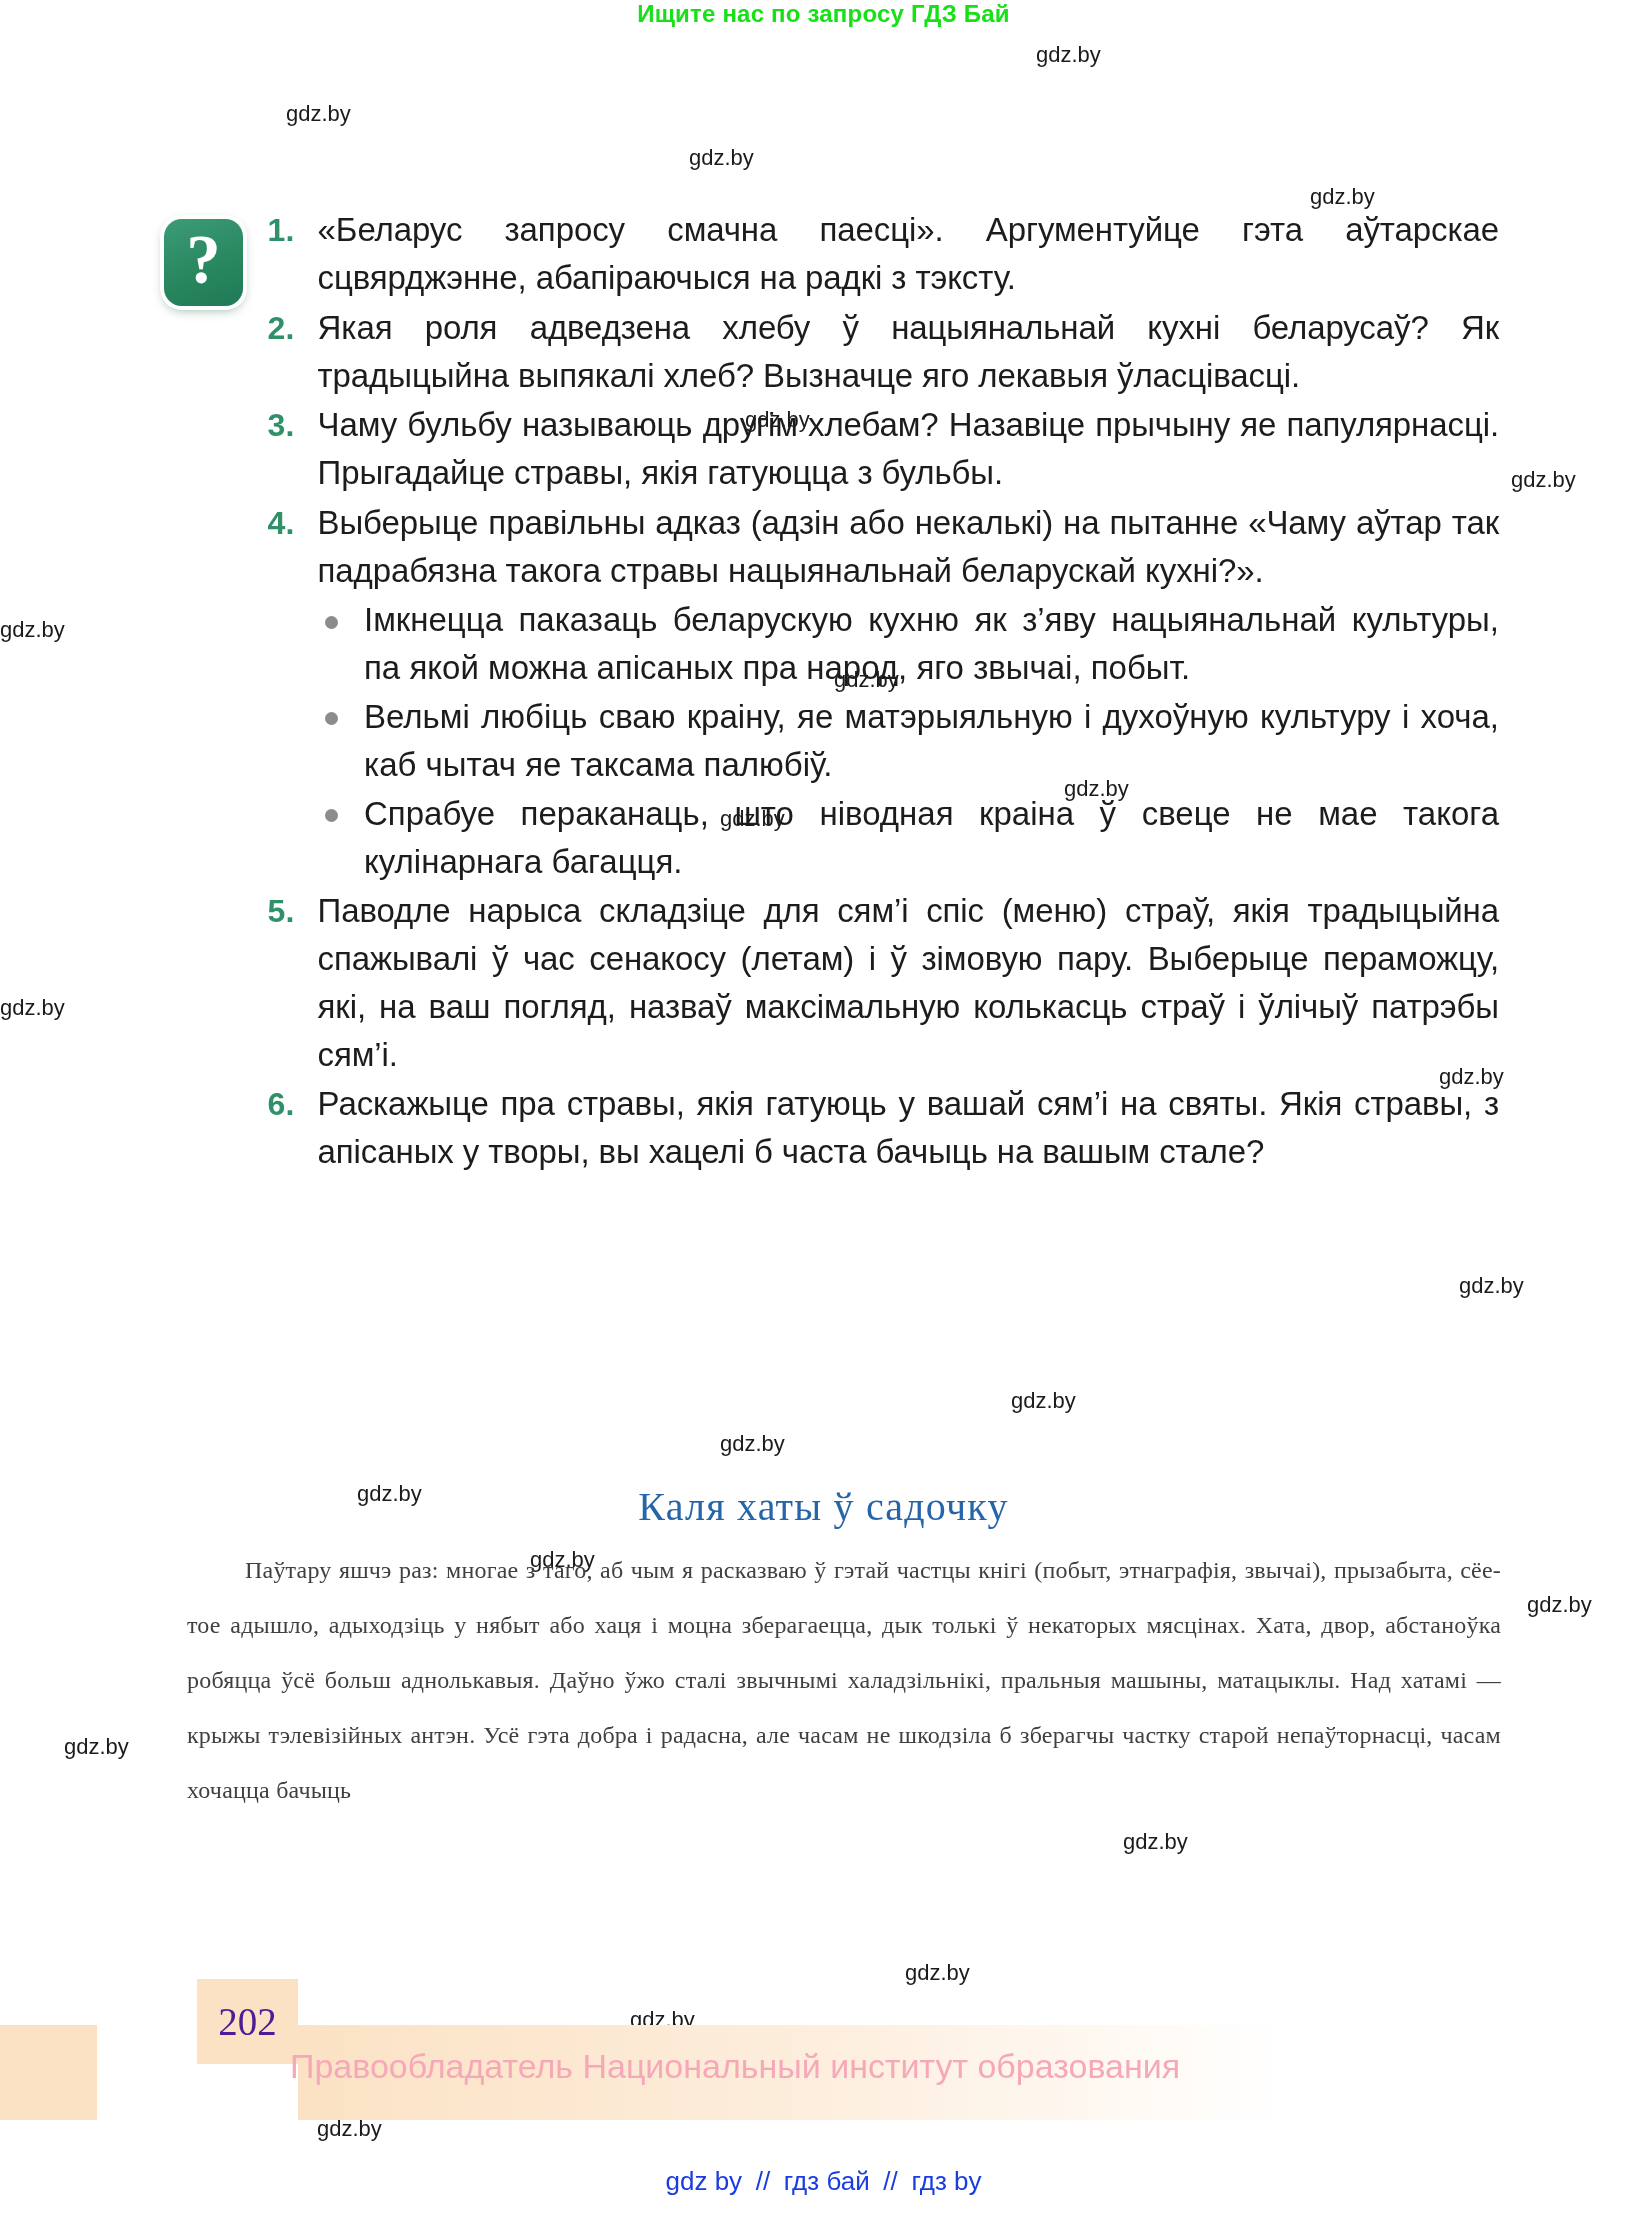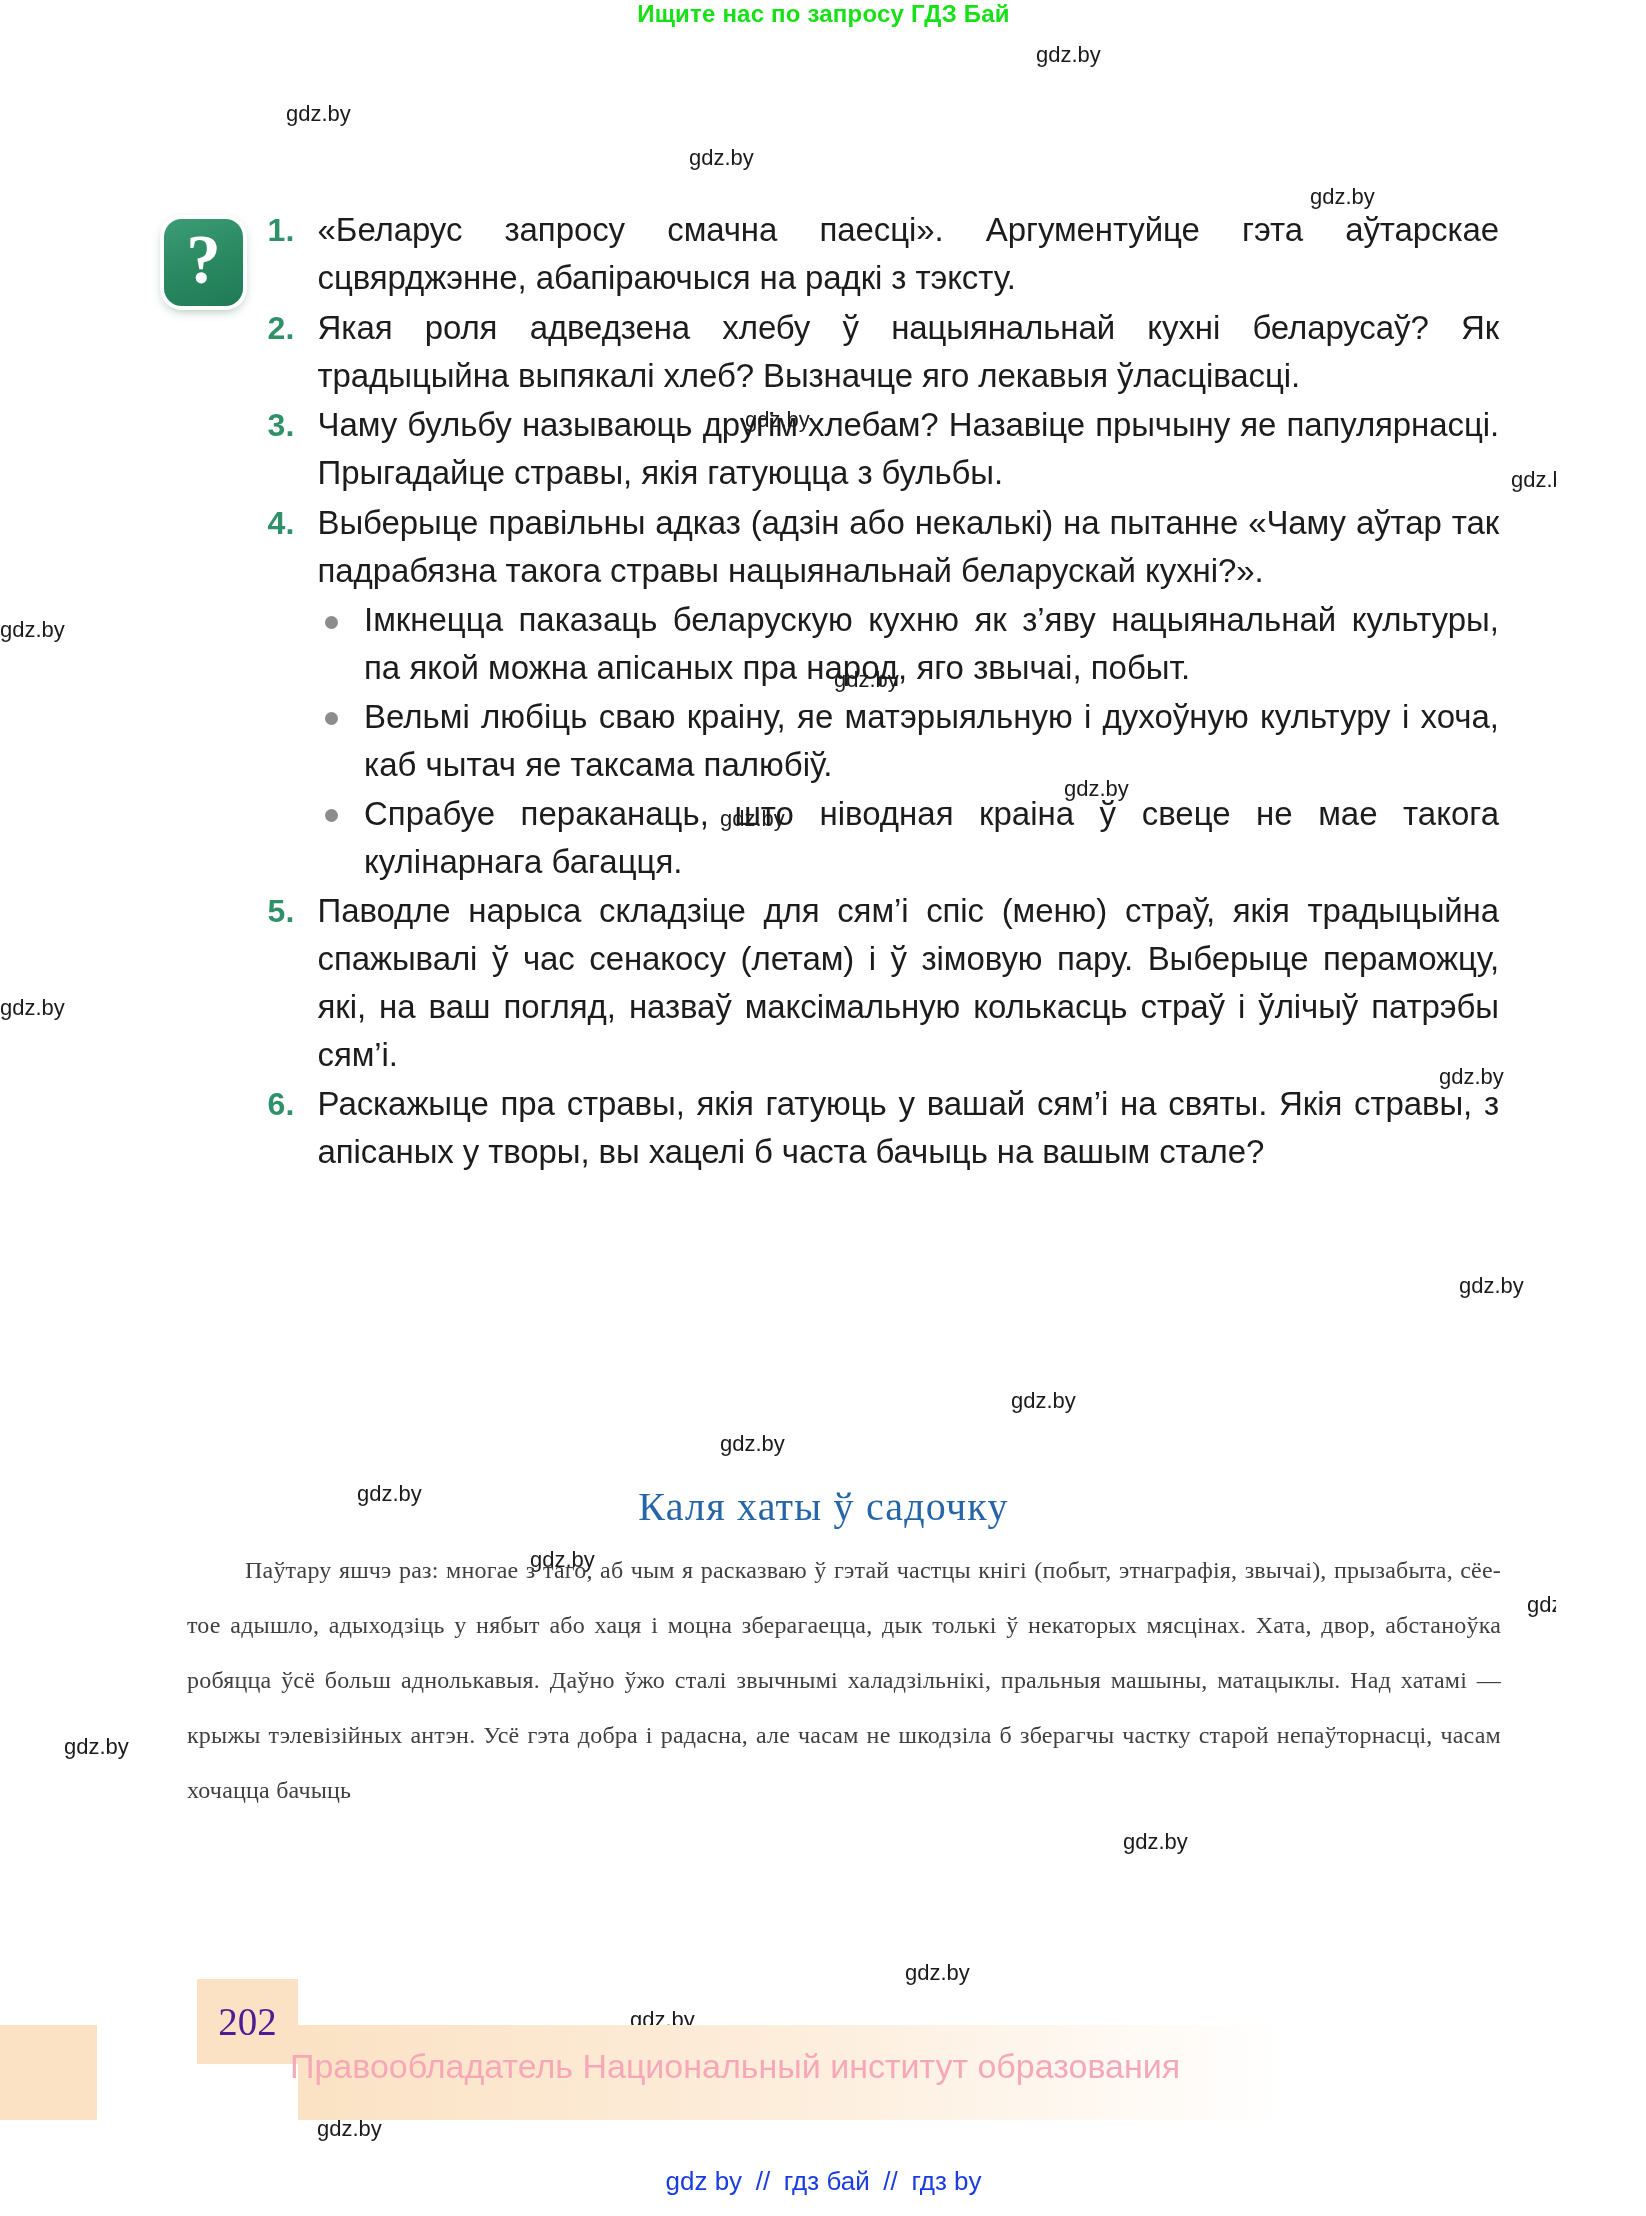--- a/index.html
+++ b/index.html
@@ -7,20 +7,21 @@
     padding: 0;
     background: #ffffff;
   }
   .page {
     position: relative;
     width: 1556px;
     height: 2216px;
     background: #ffffff;
     overflow: hidden;
     font-family: "Liberation Sans", sans-serif;
+    padding-left: 41px;
   }
 
   
   .top-banner {
     position: absolute;
     top: 0px;
     left: 0;
     width: 1647px;
     text-align: center;
     color: #16e016;

